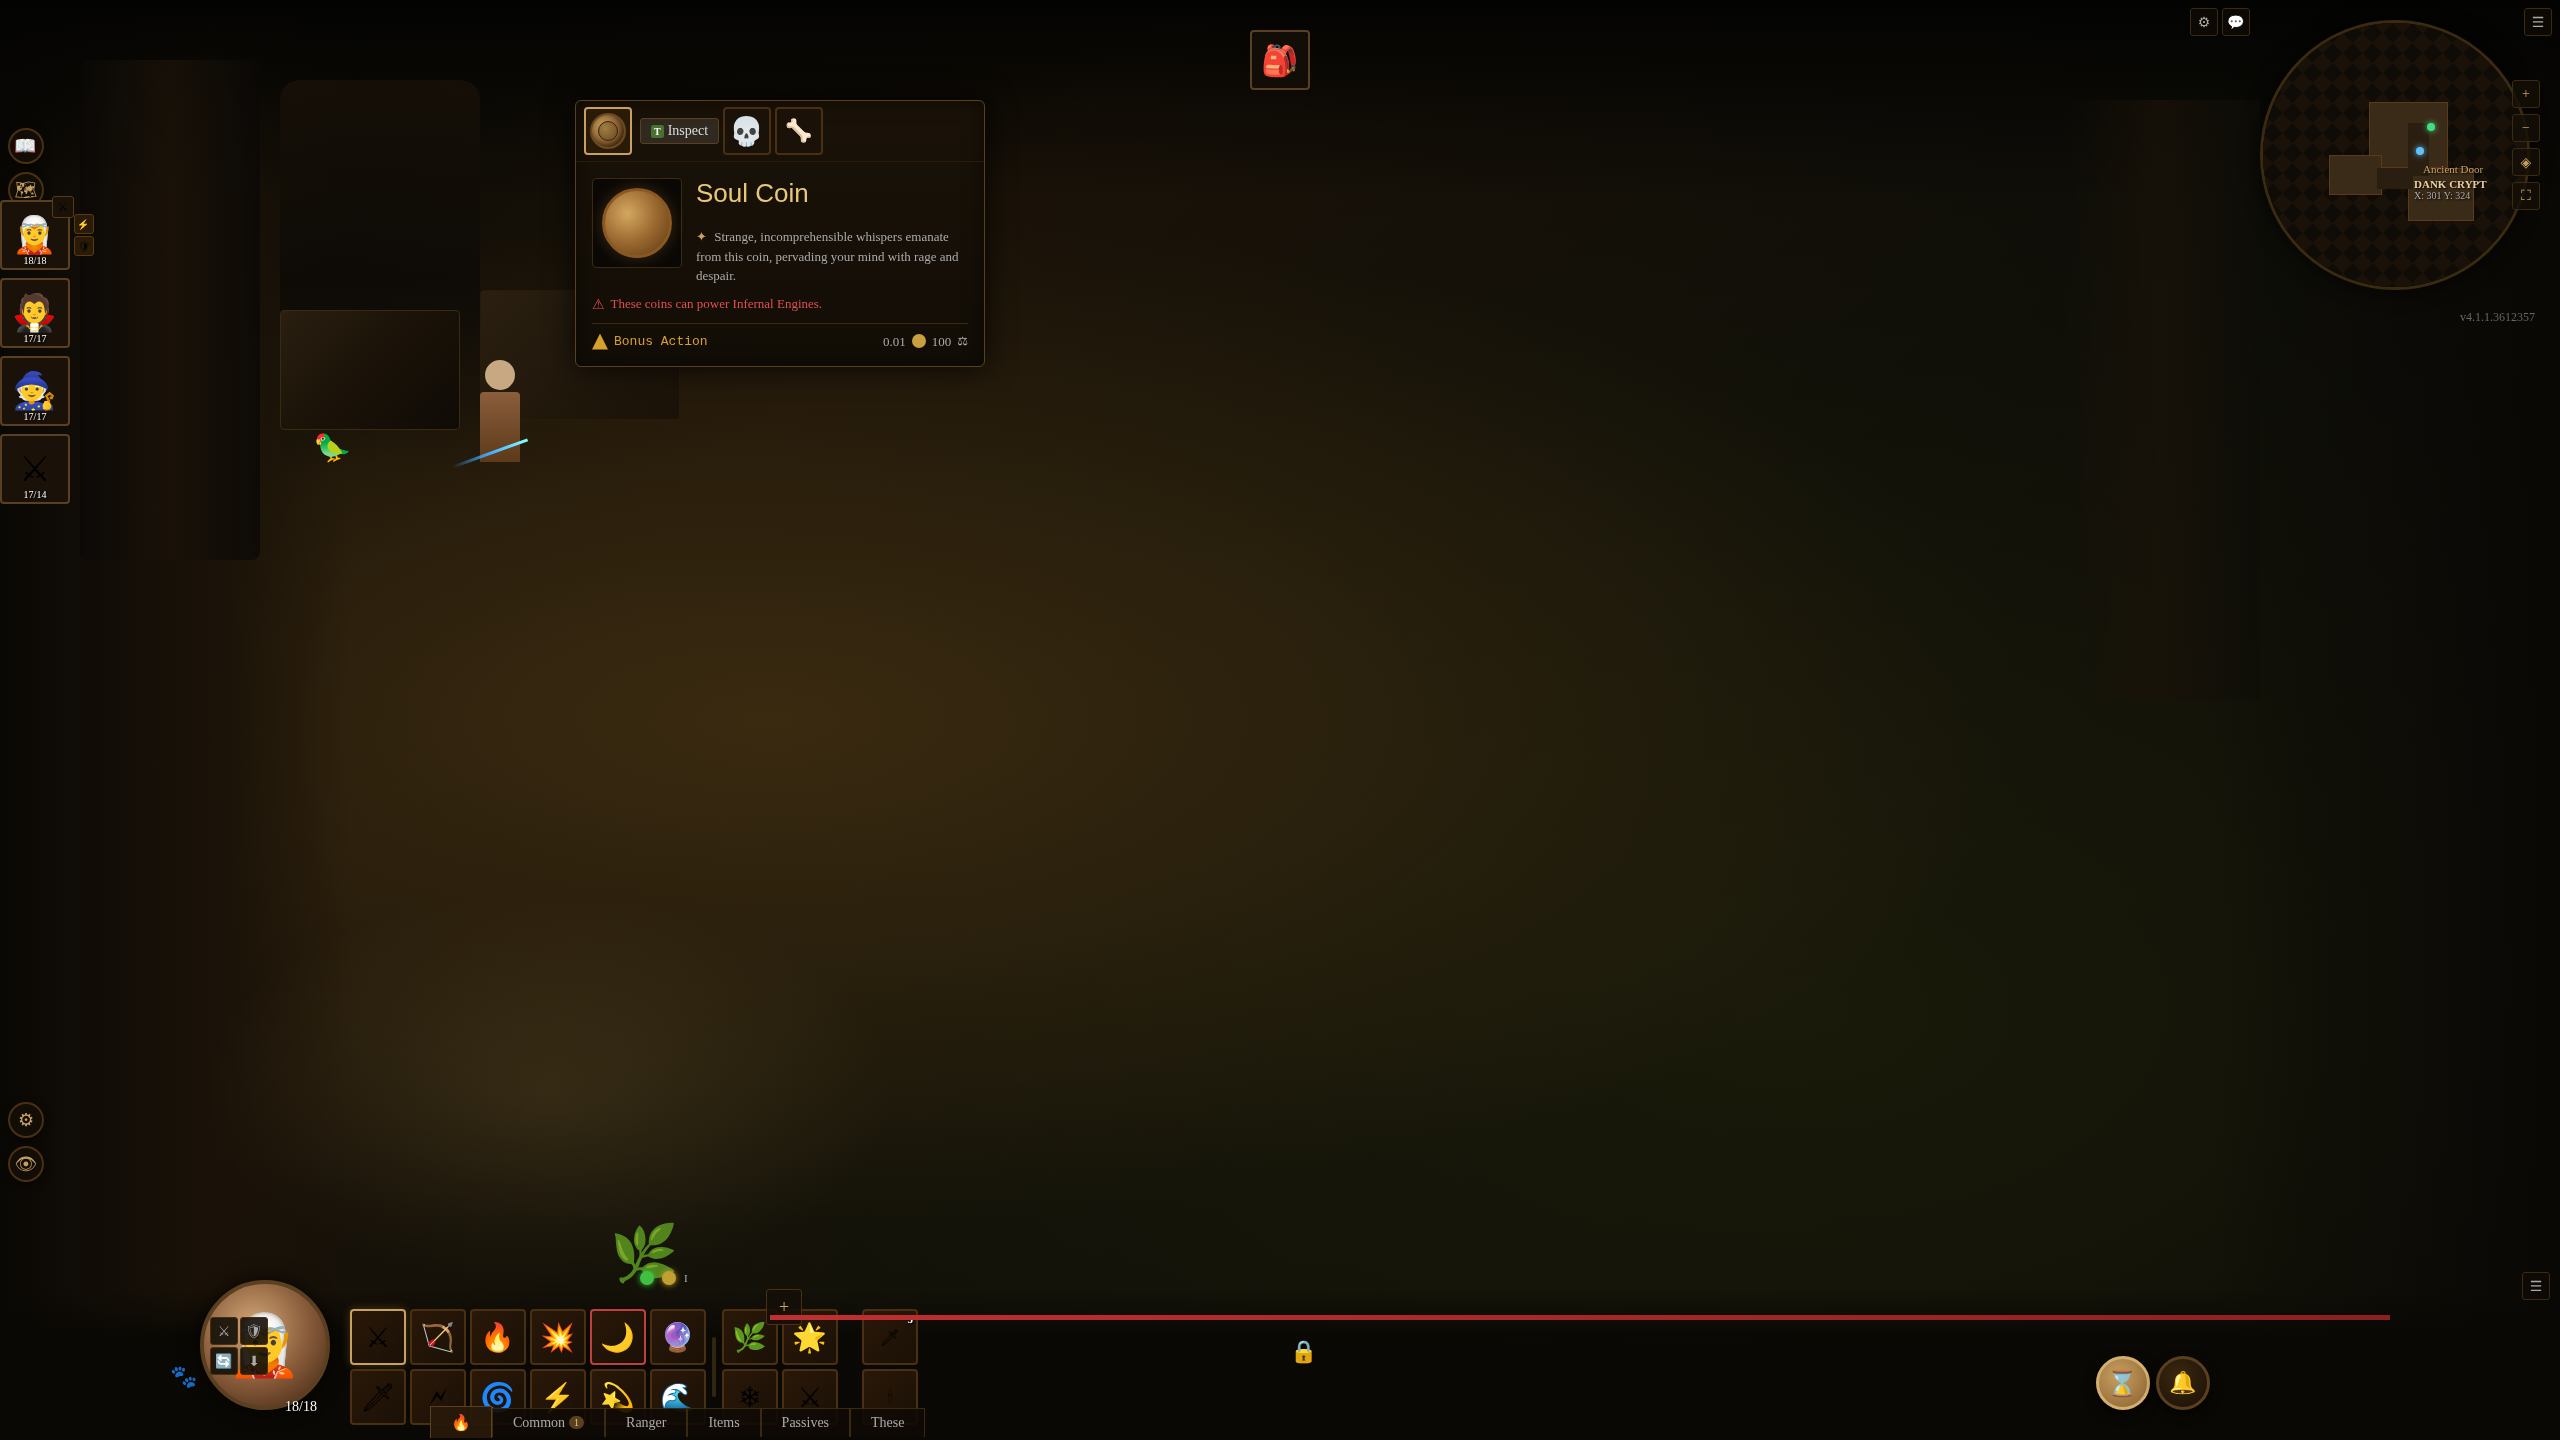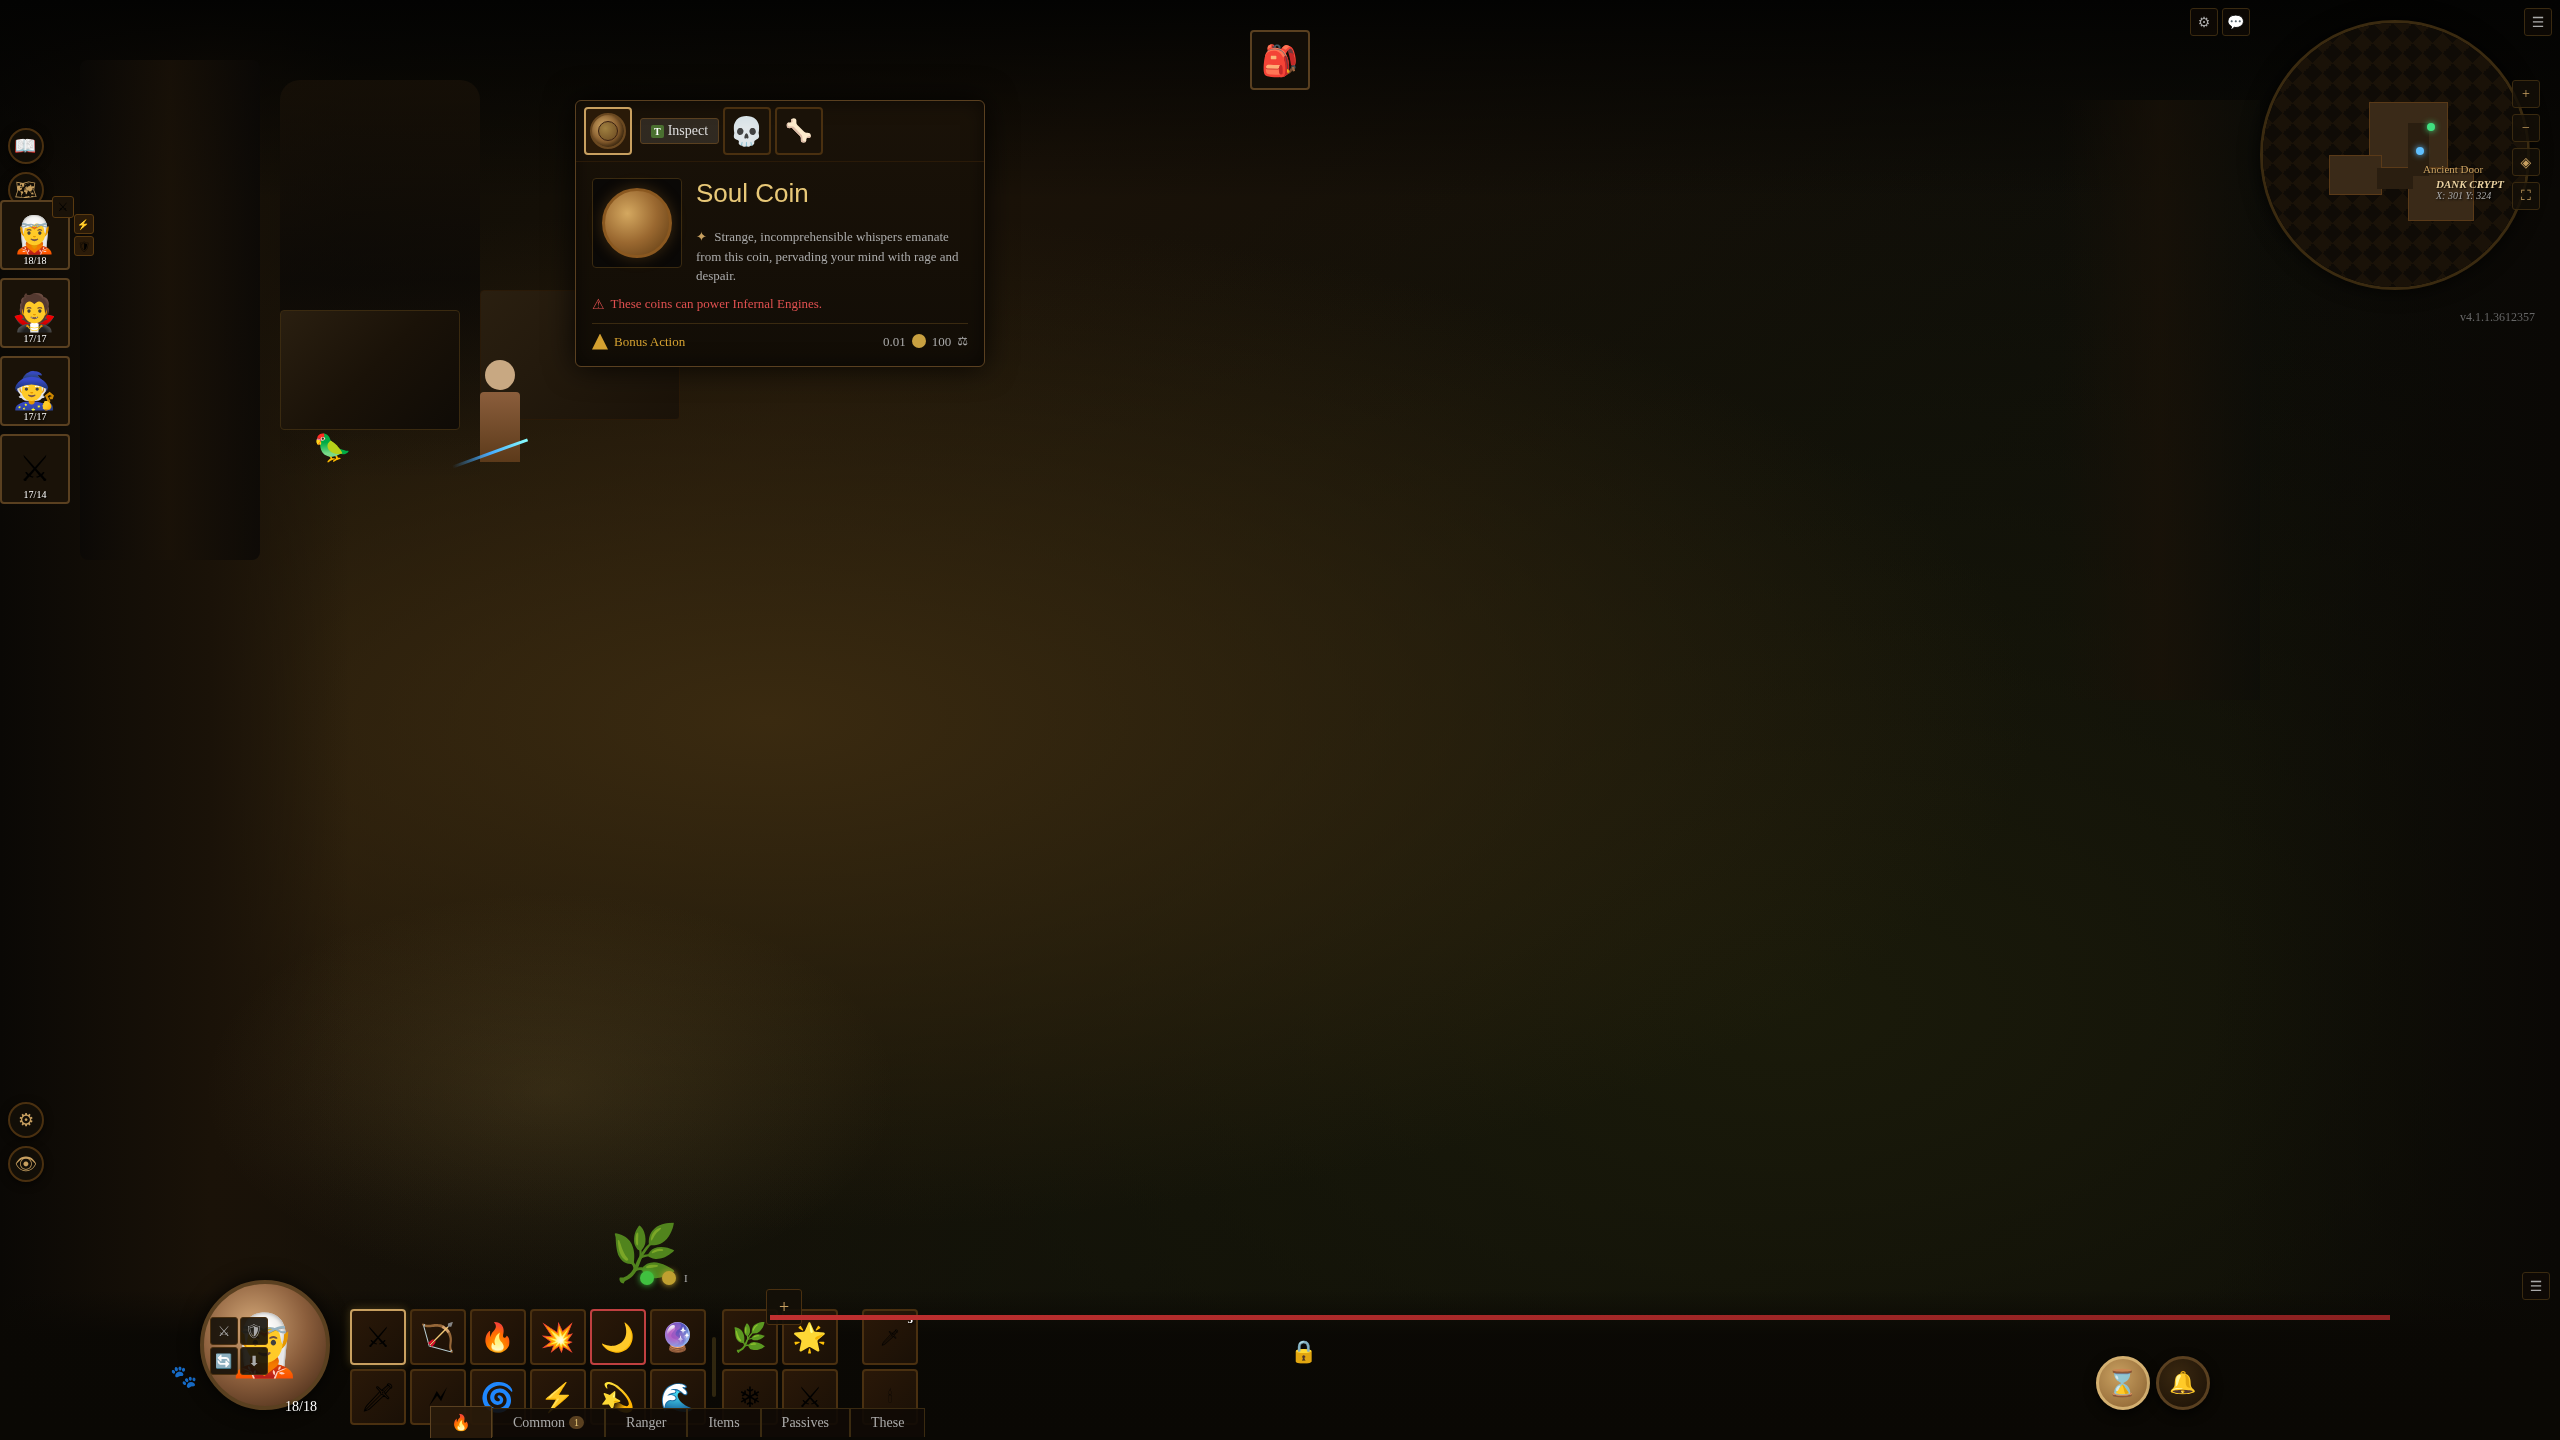--- a/index.html
+++ b/index.html
@@ -249,20 +249,21 @@
       display: flex;
       align-items: center;
       justify-content: space-between;
     }
     .bonus-action-label {
       display: flex;
       align-items: center;
       gap: 6px;
       color: #d4a030;
       font-size: 13px;
+      font-family: Liberation Mono, monospace;
     }
     .bonus-icon {
       width: 16px; height: 16px;
       background: #d4a030;
       clip-path: polygon(50% 0%, 0% 100%, 100% 100%);
     }
     .item-value {
       color: #aaa;
       font-size: 13px;
       display: flex;
@@ -331,25 +332,24 @@
     .minimap-label {
       position: absolute;
       top: 140px; left: 160px;
       color: #c8a060;
       font-size: 11px;
       text-shadow: 1px 1px 2px #000;
       white-space: nowrap;
     }
     .minimap-coords {
       position: absolute;
-      top: 155px; left: 173px;
+      top: 155px; left: 151px;
       color: #aaa;
       font-size: 10px;
       text-shadow: 1px 1px 2px #000;
-      font-style: italic;
     }
     .minimap-btns {
       position: absolute;
       right: 0; top: 60px;
       display: flex; flex-direction: column; gap: 6px;
     }
     .minimap-btn {
       width: 28px; height: 28px;
       background: rgba(20,15,8,0.8);
       border: 1px solid #3a2a10;

